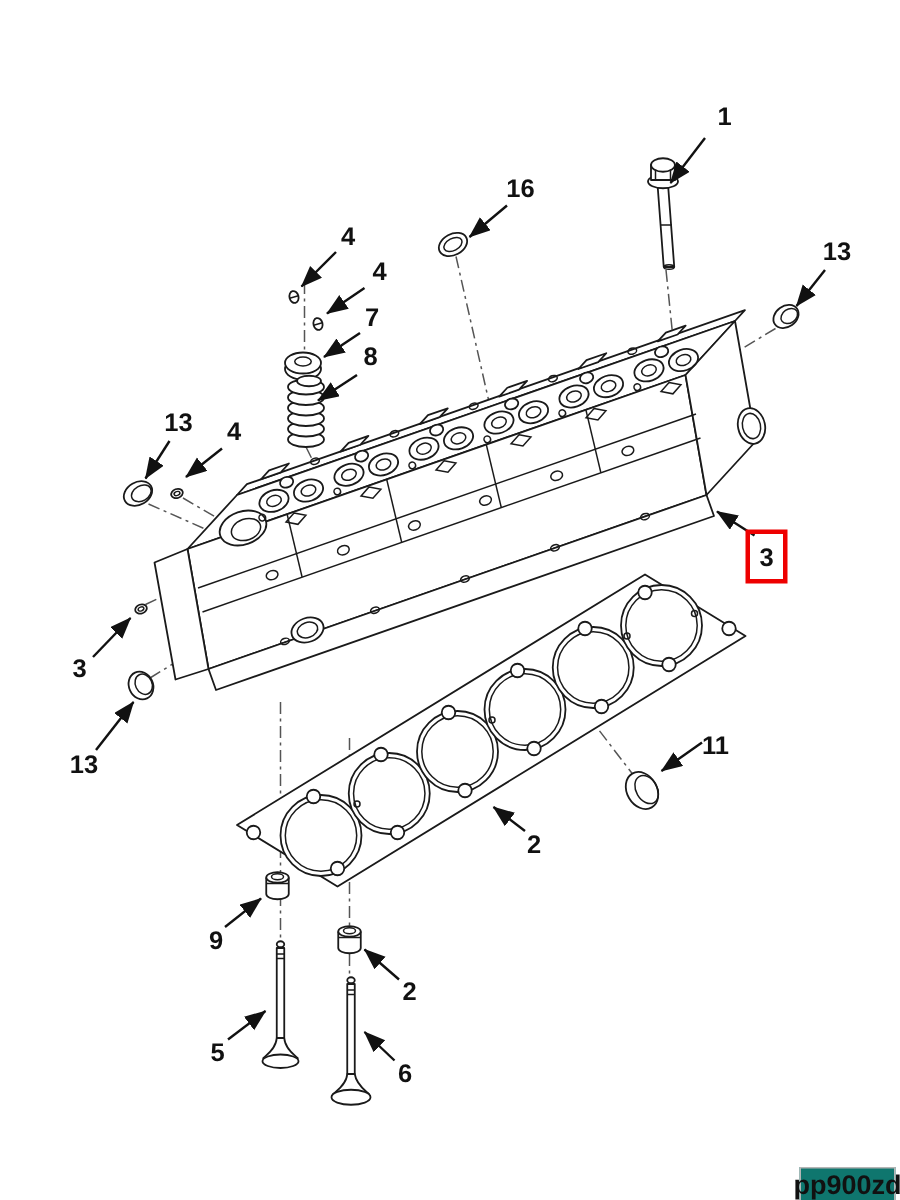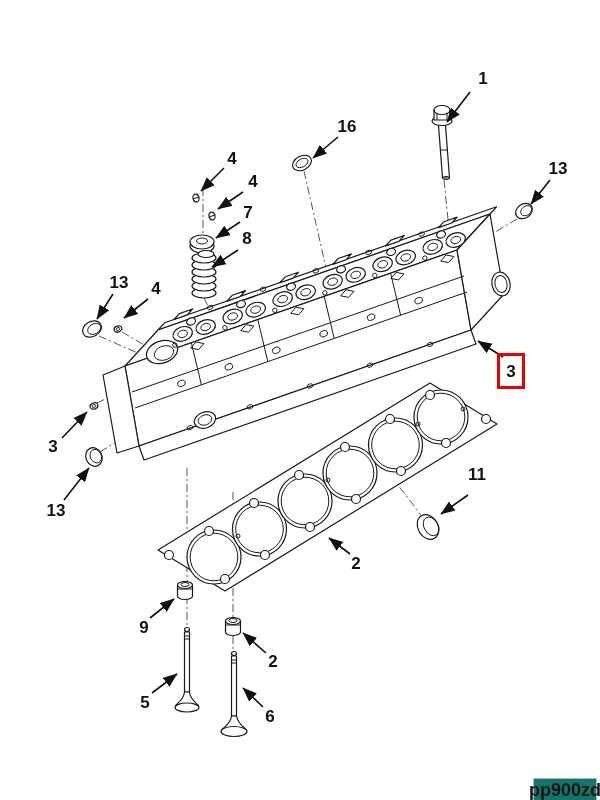--- a/index.html
+++ b/index.html
@@ -280,21 +280,21 @@
 <div class="callout" style="left:253px;top:181px">4</div>
 <div class="callout" style="left:248px;top:212px">7</div>
 <div class="callout" style="left:247px;top:238px">8</div>
 <div class="callout" style="left:119px;top:282px">13</div>
 <div class="callout" style="left:156px;top:288px">4</div>
 <div class="callout" style="left:53px;top:446px">3</div>
 <div class="callout" style="left:56px;top:510px">13</div>
 <div class="hl-box">
   <div class="callout">3</div>
 </div>
-<div class="callout" style="left:477px;top:474px">11</div>
+<div class="callout" style="left:477px;top:497px">11</div>
 <div class="callout" style="left:356px;top:563px">2</div>
 <div class="callout" style="left:144px;top:627px">9</div>
 <div class="callout" style="left:273px;top:661px">2</div>
 <div class="callout" style="left:145px;top:702px">5</div>
 <div class="callout" style="left:270px;top:716px">6</div>
 
 <div class="code-box">pp900zd</div>
 
 </div>
 

